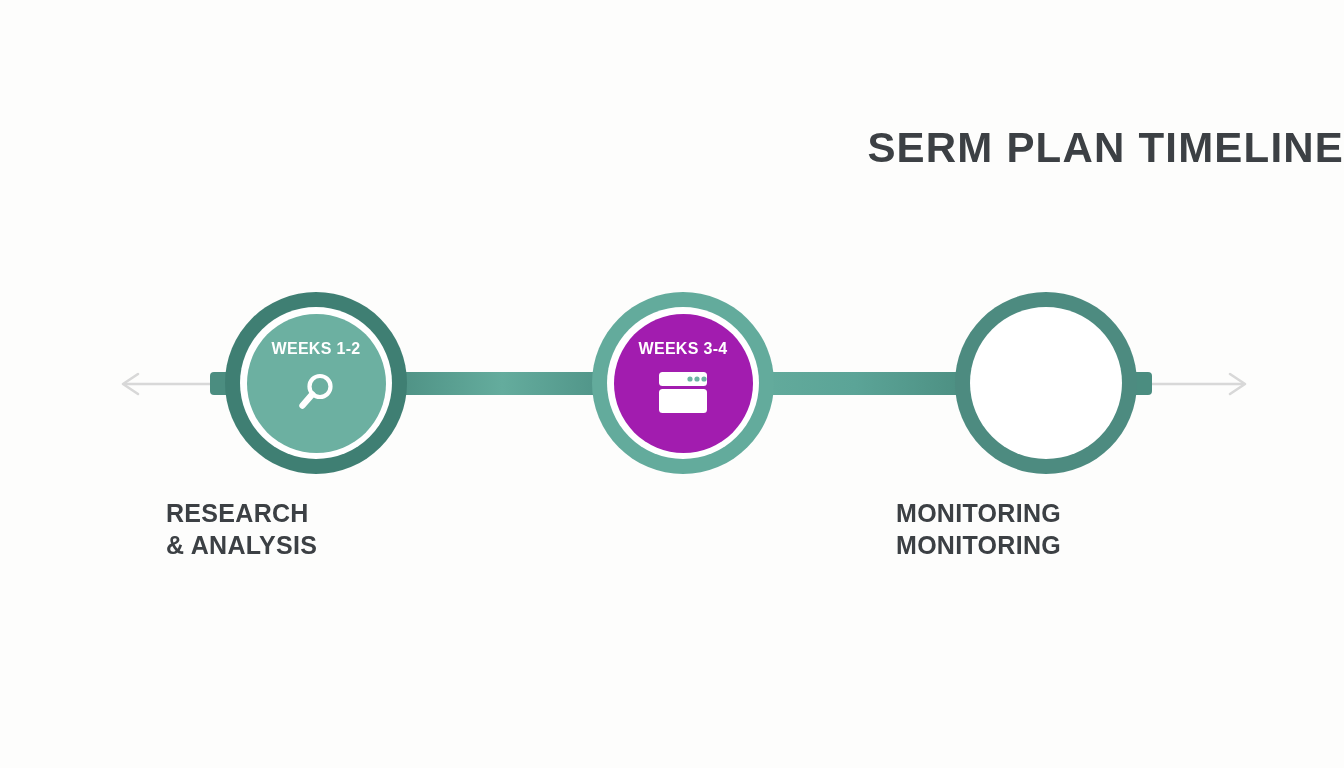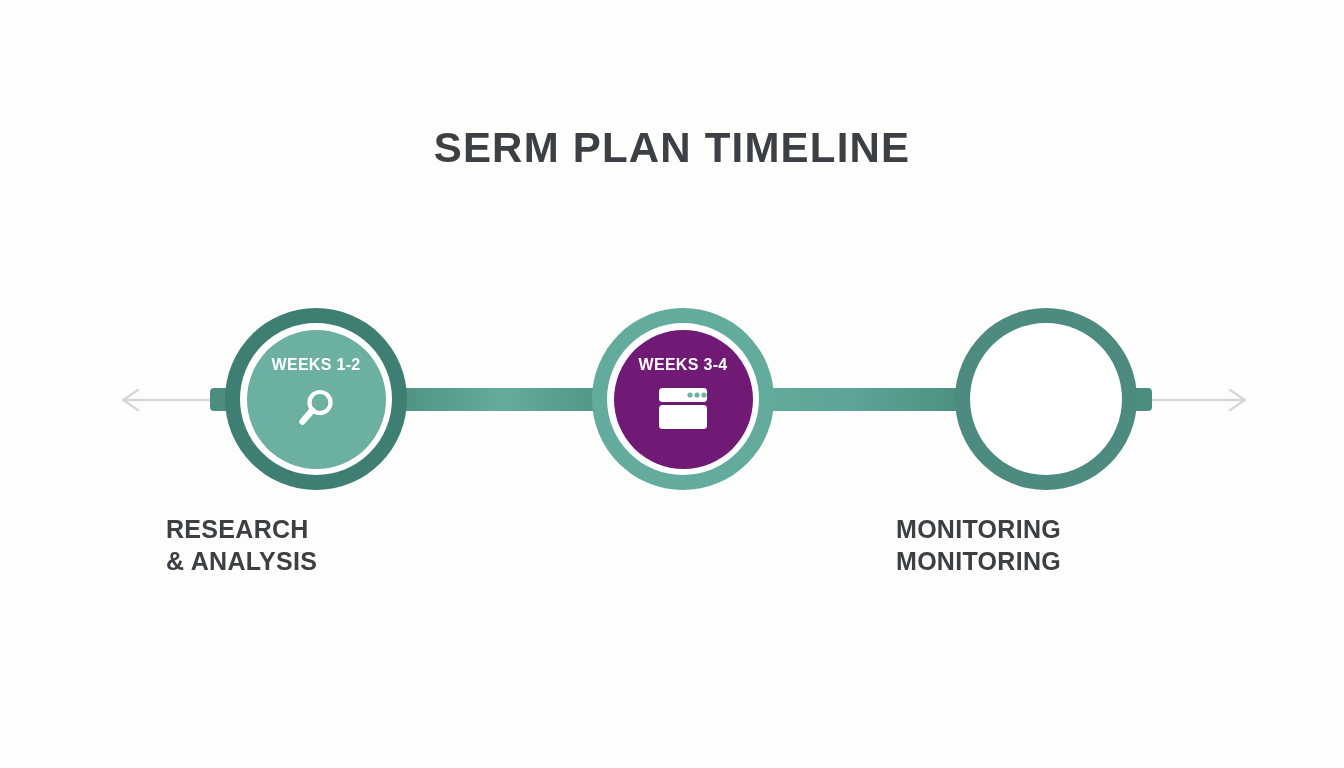--- a/index.html
+++ b/index.html
@@ -15,33 +15,33 @@
     font-family: "Liberation Sans", sans-serif;
     position: relative;
   }
 
   
   .title {
     position: absolute;
     top: 124px;
     left: 0;
     width: 1344px;
-    text-align: center;
+    text-align: right;
     font-size: 42px;
     font-weight: bold;
     letter-spacing: 1.2px;
     color: #3c4044;
     white-space: nowrap;
   }
 
   
   .timeline {
     position: absolute;
     left: 0;
-    top: 16px;
+    top: 0;
     width: 1344px;
     height: 748px;
   }
 
   
   .bar {
     position: absolute;
     height: 23px;
     top: 372px;
     border-radius: 2px;
@@ -113,21 +113,21 @@
     height: 139px;
     border-radius: 50%;
     top: 21.5px;
     left: 21.5px;
     display: flex;
     flex-direction: column;
     align-items: center;
     justify-content: center;
   }
   .node-1 .disc { background: #6cb0a1; }
-  .node-2 .disc { background: #701a75; }
+  .node-2 .disc { background: #a21caf; }
   .node-3 .disc { background: #6bb0a3; }
 
   .weeks {
     color: #ffffff;
     font-size: 16px;
     font-weight: bold;
     letter-spacing: 0.3px;
     white-space: nowrap;
     margin-bottom: 8px;
     margin-top: -8px;

